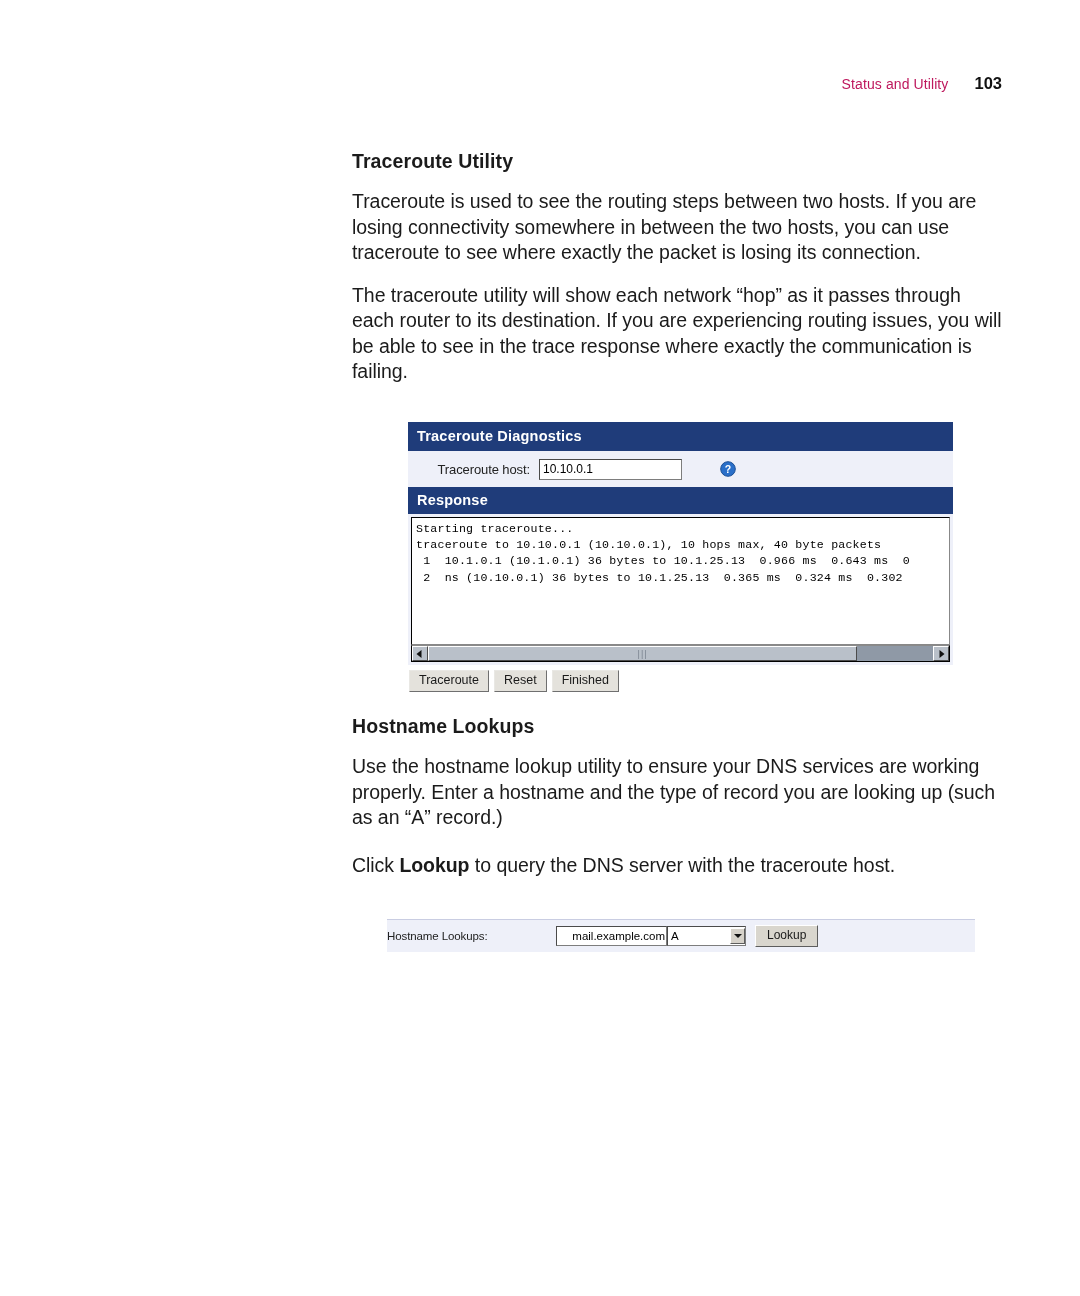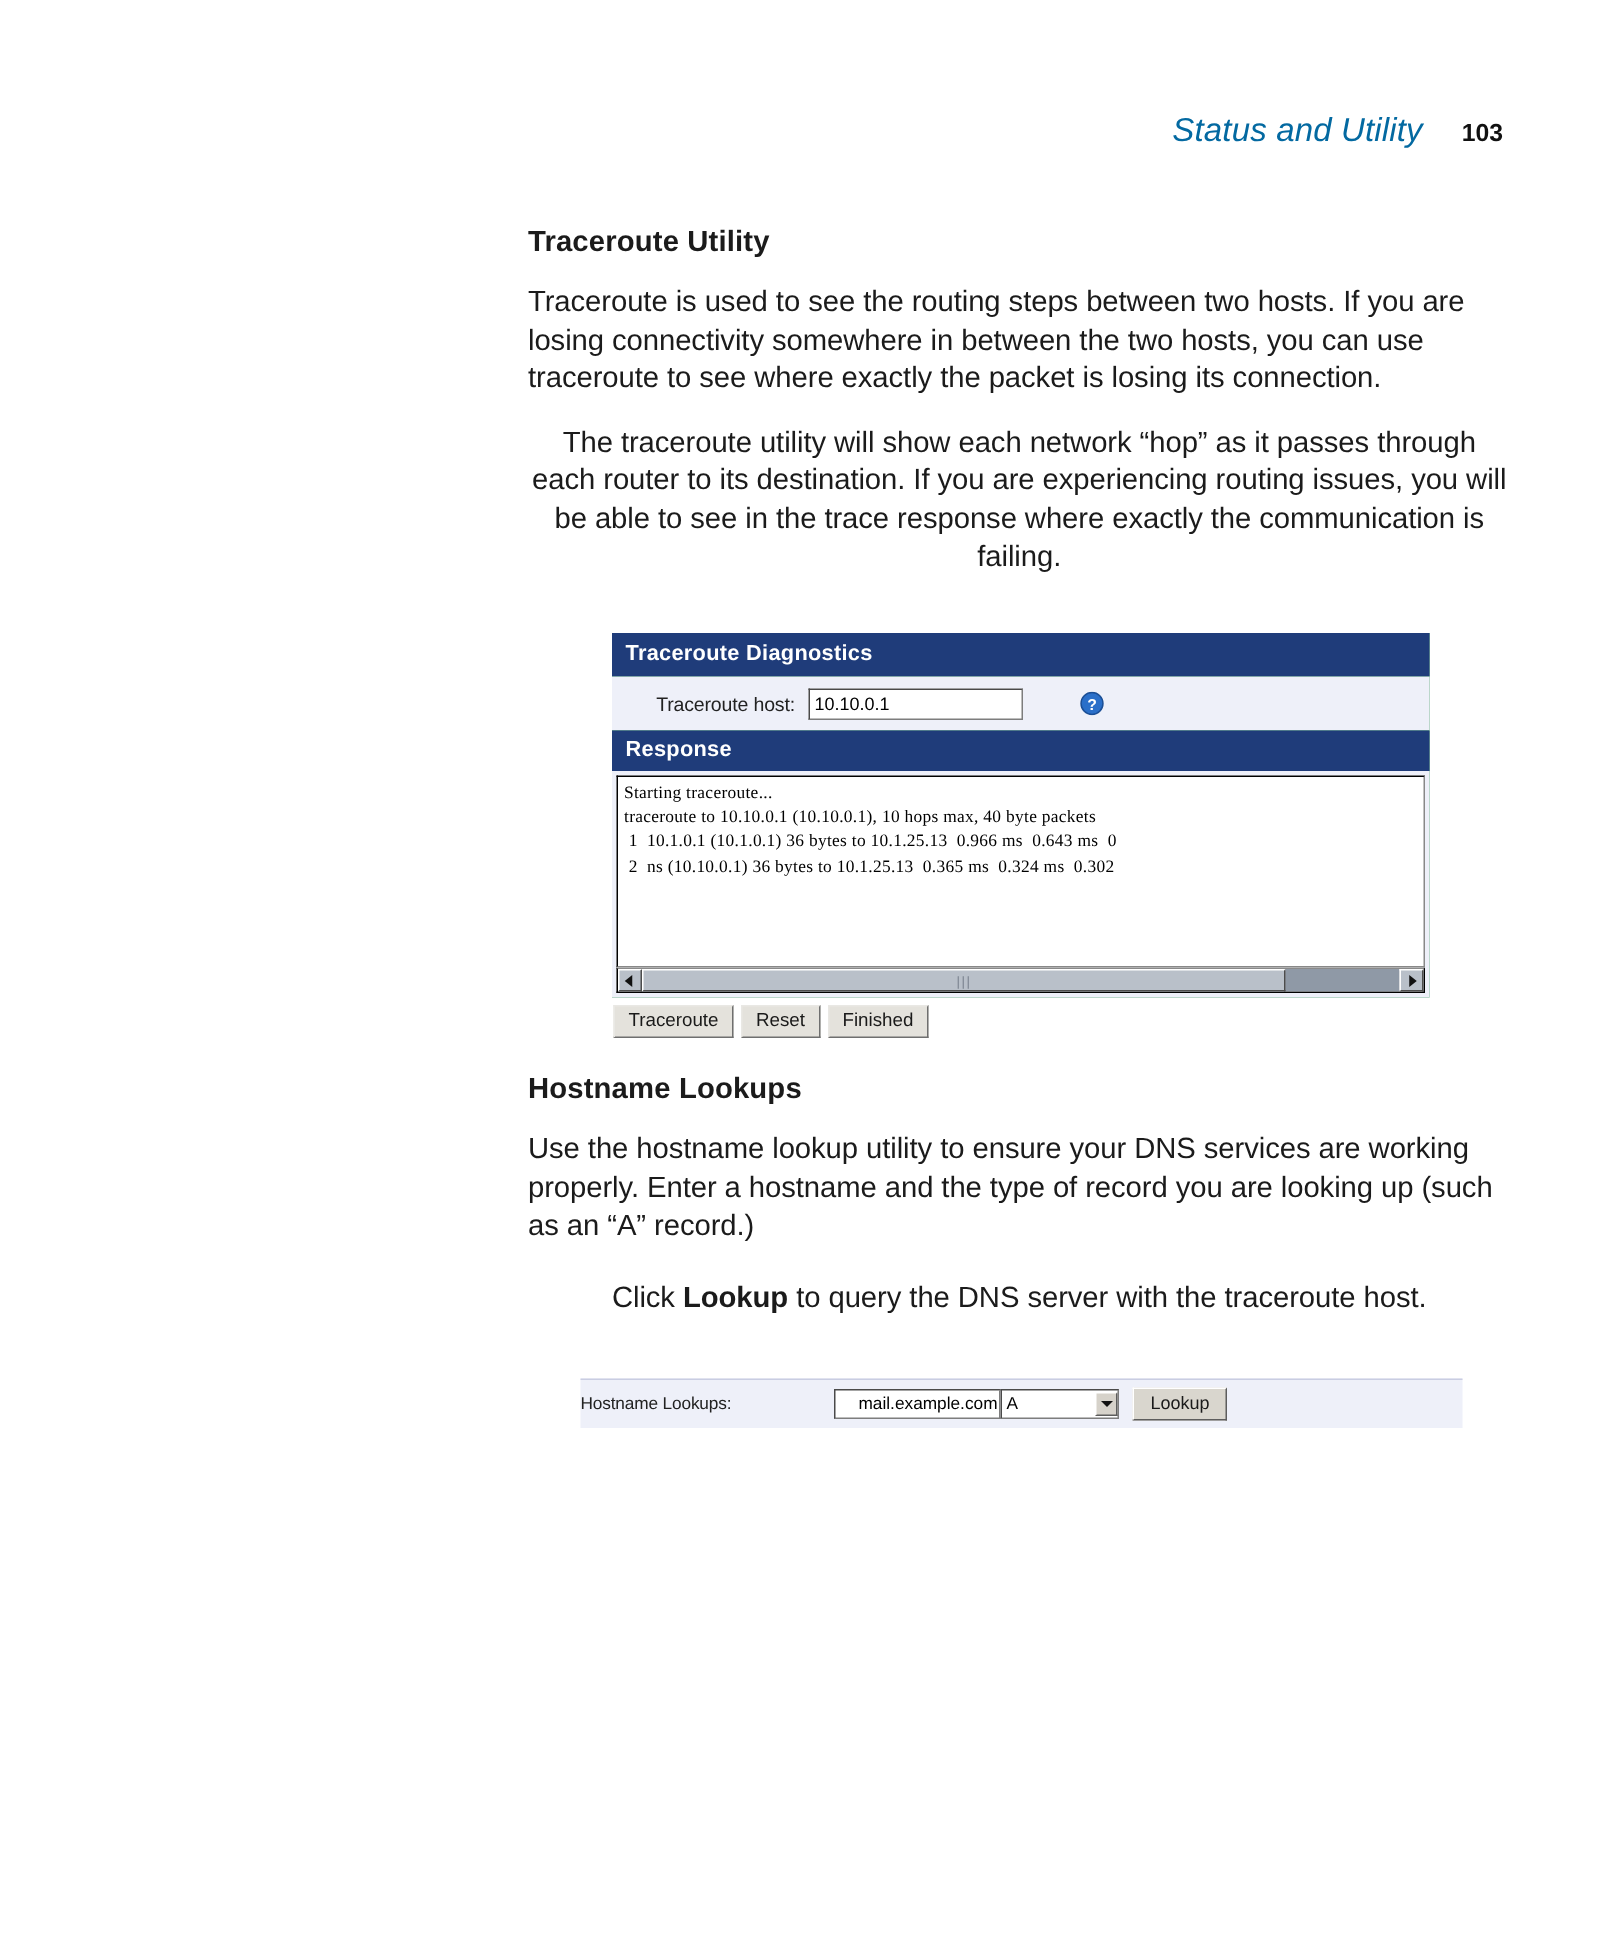--- a/index.html
+++ b/index.html
@@ -20,23 +20,22 @@
   .page-header {
     position: absolute;
     top: 74px;
     left: 340px;
     width: 662px;
     display: flex;
     justify-content: flex-end;
     align-items: baseline;
   }
   .page-header .hdr-title {
-    font-style: italic;
-    font-size: 22px;
-    color: #0369a1;
+    font-size: 14px;
+    color: #be185d;
     letter-spacing: 0.1px;
   }
   .page-header .hdr-pageno {
     font-size: 16.5px;
     font-weight: bold;
     color: #111;
     margin-left: 26px;
   }
 
   
@@ -53,21 +52,21 @@
     margin: 0 0 16px 0;
     letter-spacing: 0.1px;
   }
   p.para {
     font-size: 19.5px;
     line-height: 25.5px;
     margin: 0 0 17px 0;
     color: #1b1b1b;
     letter-spacing: -0.05px;
   }
-  p.para.last { margin-bottom: 0; text-align: center; }
+  p.para.last { margin-bottom: 0; }
   .bold-inline { font-weight: bold; }
 
   
   .tr-widget {
     position: absolute;
     left: 408px;
     top: 422px;
     width: 545px;
     background: #15803d;
     font-family: "Liberation Sans", sans-serif;
@@ -137,21 +136,21 @@
     border-right-color: #888;
     border-bottom-color: #888;
     height: 128px;
     overflow: hidden;
     position: relative;
     padding: 3px 0 0 4px;
     box-sizing: border-box;
   }
   .tr-console pre {
     margin: 0;
-    font-family: Liberation Serif, serif;
+    font-family: Liberation Mono, monospace;
     font-size: 11.6px;
     line-height: 16.2px;
     color: #000;
     white-space: pre;
     letter-spacing: 0.2px;
   }
   
   .scrollbar {
     display: flex;
     align-items: stretch;

